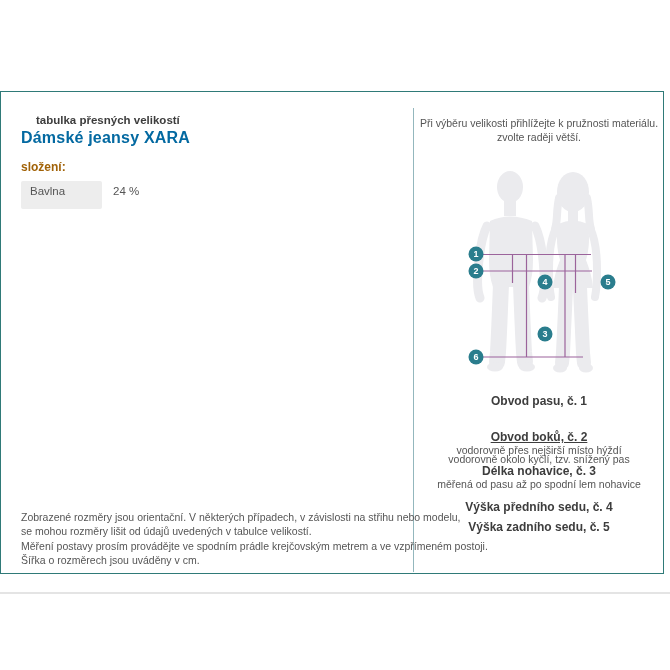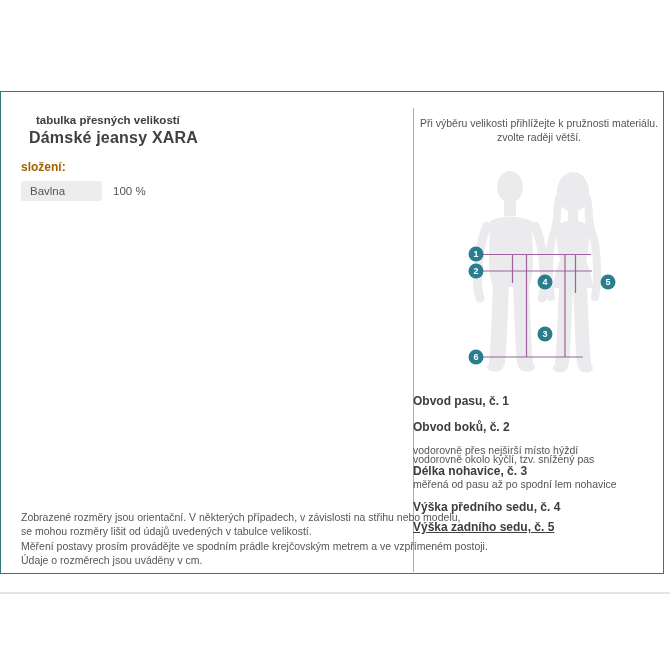--- a/index.html
+++ b/index.html
@@ -5,57 +5,57 @@
   html,body{margin:0;padding:0;background:#ffffff;}
   body{font-family:"Liberation Sans","DejaVu Sans",sans-serif;}
   #page{position:relative;width:670px;height:670px;background:#ffffff;overflow:hidden;}
   .abs{position:absolute;}
   
   .frame{left:0;top:91px;width:664px;height:483px;border:1.5px solid #2f7a78;background:#ffffff;box-sizing:border-box;}
   .bottom-sep{left:0;top:592px;width:670px;height:2px;background:#e4e4e4;}
   .divider{left:413px;top:108px;width:1px;height:464px;background:#93b7bd;}
   
   .caption{left:21px;top:114px;font-size:11.5px;font-weight:bold;color:#3d3d3d;white-space:nowrap;padding-left:15px;}
-  .title{left:21px;top:129px;font-size:16px;font-weight:bold;color:#404040;white-space:nowrap;letter-spacing:.2px;margin-left:8px;}
+  .title{left:21px;top:129px;font-size:16px;font-weight:bold;color:#0369a1;white-space:nowrap;letter-spacing:.2px;}
   .slozeni{left:21px;top:160px;font-size:12px;font-weight:bold;color:#a16207;}
-  .cell{left:21px;top:181px;width:81px;height:20px;background:#ededed;border-radius:2px;
+  .cell{left:21px;top:181px;width:81px;height:28px;background:#ededed;border-radius:2px;
         font-size:11.5px;color:#555;line-height:20px;padding-left:9px;box-sizing:border-box;}
   .percent{left:113px;top:181px;height:20px;line-height:20px;font-size:11.5px;color:#555;}
   .disclaimer{left:21px;top:510px;width:392px;font-size:10.5px;color:#555;line-height:14.4px;}
   .disclaimer div{white-space:nowrap;}
   
   .advice{left:413px;top:116px;width:252px;text-align:center;font-size:10.5px;color:#555;line-height:14px;}
   .advice div{white-space:nowrap;}
   .marker{width:15px;height:15px;border-radius:50%;background:#2a7d8d;color:#ffffff;
           font-size:9px;font-weight:bold;text-align:center;line-height:15px;
           transform:translate(-50%,-50%);}
-  .m-line{left:413px;width:252px;text-align:left;white-space:nowrap;}
+  .m-line{left:413px;width:252px;text-align:center;white-space:nowrap;}
   .m-title{font-size:12px;font-weight:bold;color:#3d3d3d;}
   .m-desc{font-size:10.5px;color:#555;}
 </style>
 </head>
 <body>
 
 <div id="page">
 
   <div class="abs frame"></div>
   <div class="abs divider"></div>
   <div class="abs bottom-sep"></div>
 
   <div class="abs caption">tabulka přesných velikostí</div>
   <div class="abs title">Dámské jeansy XARA</div>
   <div class="abs slozeni">složení:</div>
   <div class="abs cell">Bavlna</div>
-  <div class="abs percent">100 %</div>
+  <div class="abs percent">24 %</div>
 
   <div class="abs disclaimer">
     <div>Zobrazené rozměry jsou orientační. V některých případech, v závislosti na střihu nebo modelu,</div>
     <div>se mohou rozměry lišit od údajů uvedených v tabulce velikostí.</div>
     <div>Měření postavy prosím provádějte ve spodním prádle krejčovským metrem a ve vzpřímeném postoji.</div>
-    <div>Údaje o rozměrech jsou uváděny v cm.</div>
+    <div>Šířka o rozměrech jsou uváděny v cm.</div>
   </div>
 
   <div class="abs advice">
     <div>Při výběru velikosti přihlížejte k pružnosti materiálu.</div>
     <div>zvolte raději větší.</div>
   </div>
 
   <svg class="abs" style="left:455px;top:160px;" width="200" height="230" viewBox="455 160 200 230">
 
     <g fill="#ebebee" stroke="none">
@@ -97,20 +97,20 @@
 
   <div class="abs marker" style="left:476px;top:254px;">1</div>
   <div class="abs marker" style="left:476px;top:271px;">2</div>
   <div class="abs marker" style="left:545px;top:334px;">3</div>
   <div class="abs marker" style="left:545px;top:282px;">4</div>
   <div class="abs marker" style="left:608px;top:282px;">5</div>
   <div class="abs marker" style="left:476px;top:357px;">6</div>
 
   <div class="abs m-line m-title" style="top:394px;">Obvod pasu, č. 1</div>
   <div class="abs m-line m-desc" style="top:409px;margin-top:44px;">vodorovně okolo kyčlí, tzv. snížený pas</div>
-  <div class="abs m-line m-title" style="top:420px;">Obvod boků, č. 2</div>
+  <div class="abs m-line m-title" style="top:430px;text-decoration:underline;">Obvod boků, č. 2</div>
   <div class="abs m-line m-desc" style="top:444px;">vodorovně přes nejširší místo hýždí</div>
   <div class="abs m-line m-title" style="top:464px;">Délka nohavice, č. 3</div>
   <div class="abs m-line m-desc" style="top:478px;">měřená od pasu až po spodní lem nohavice</div>
   <div class="abs m-line m-title" style="top:500px;">Výška předního sedu, č. 4</div>
-  <div class="abs m-line m-title" style="top:520px;text-decoration:underline;">Výška zadního sedu, č. 5</div>
+  <div class="abs m-line m-title" style="top:520px;">Výška zadního sedu, č. 5</div>
 
 </div>
 
 </body></html>

